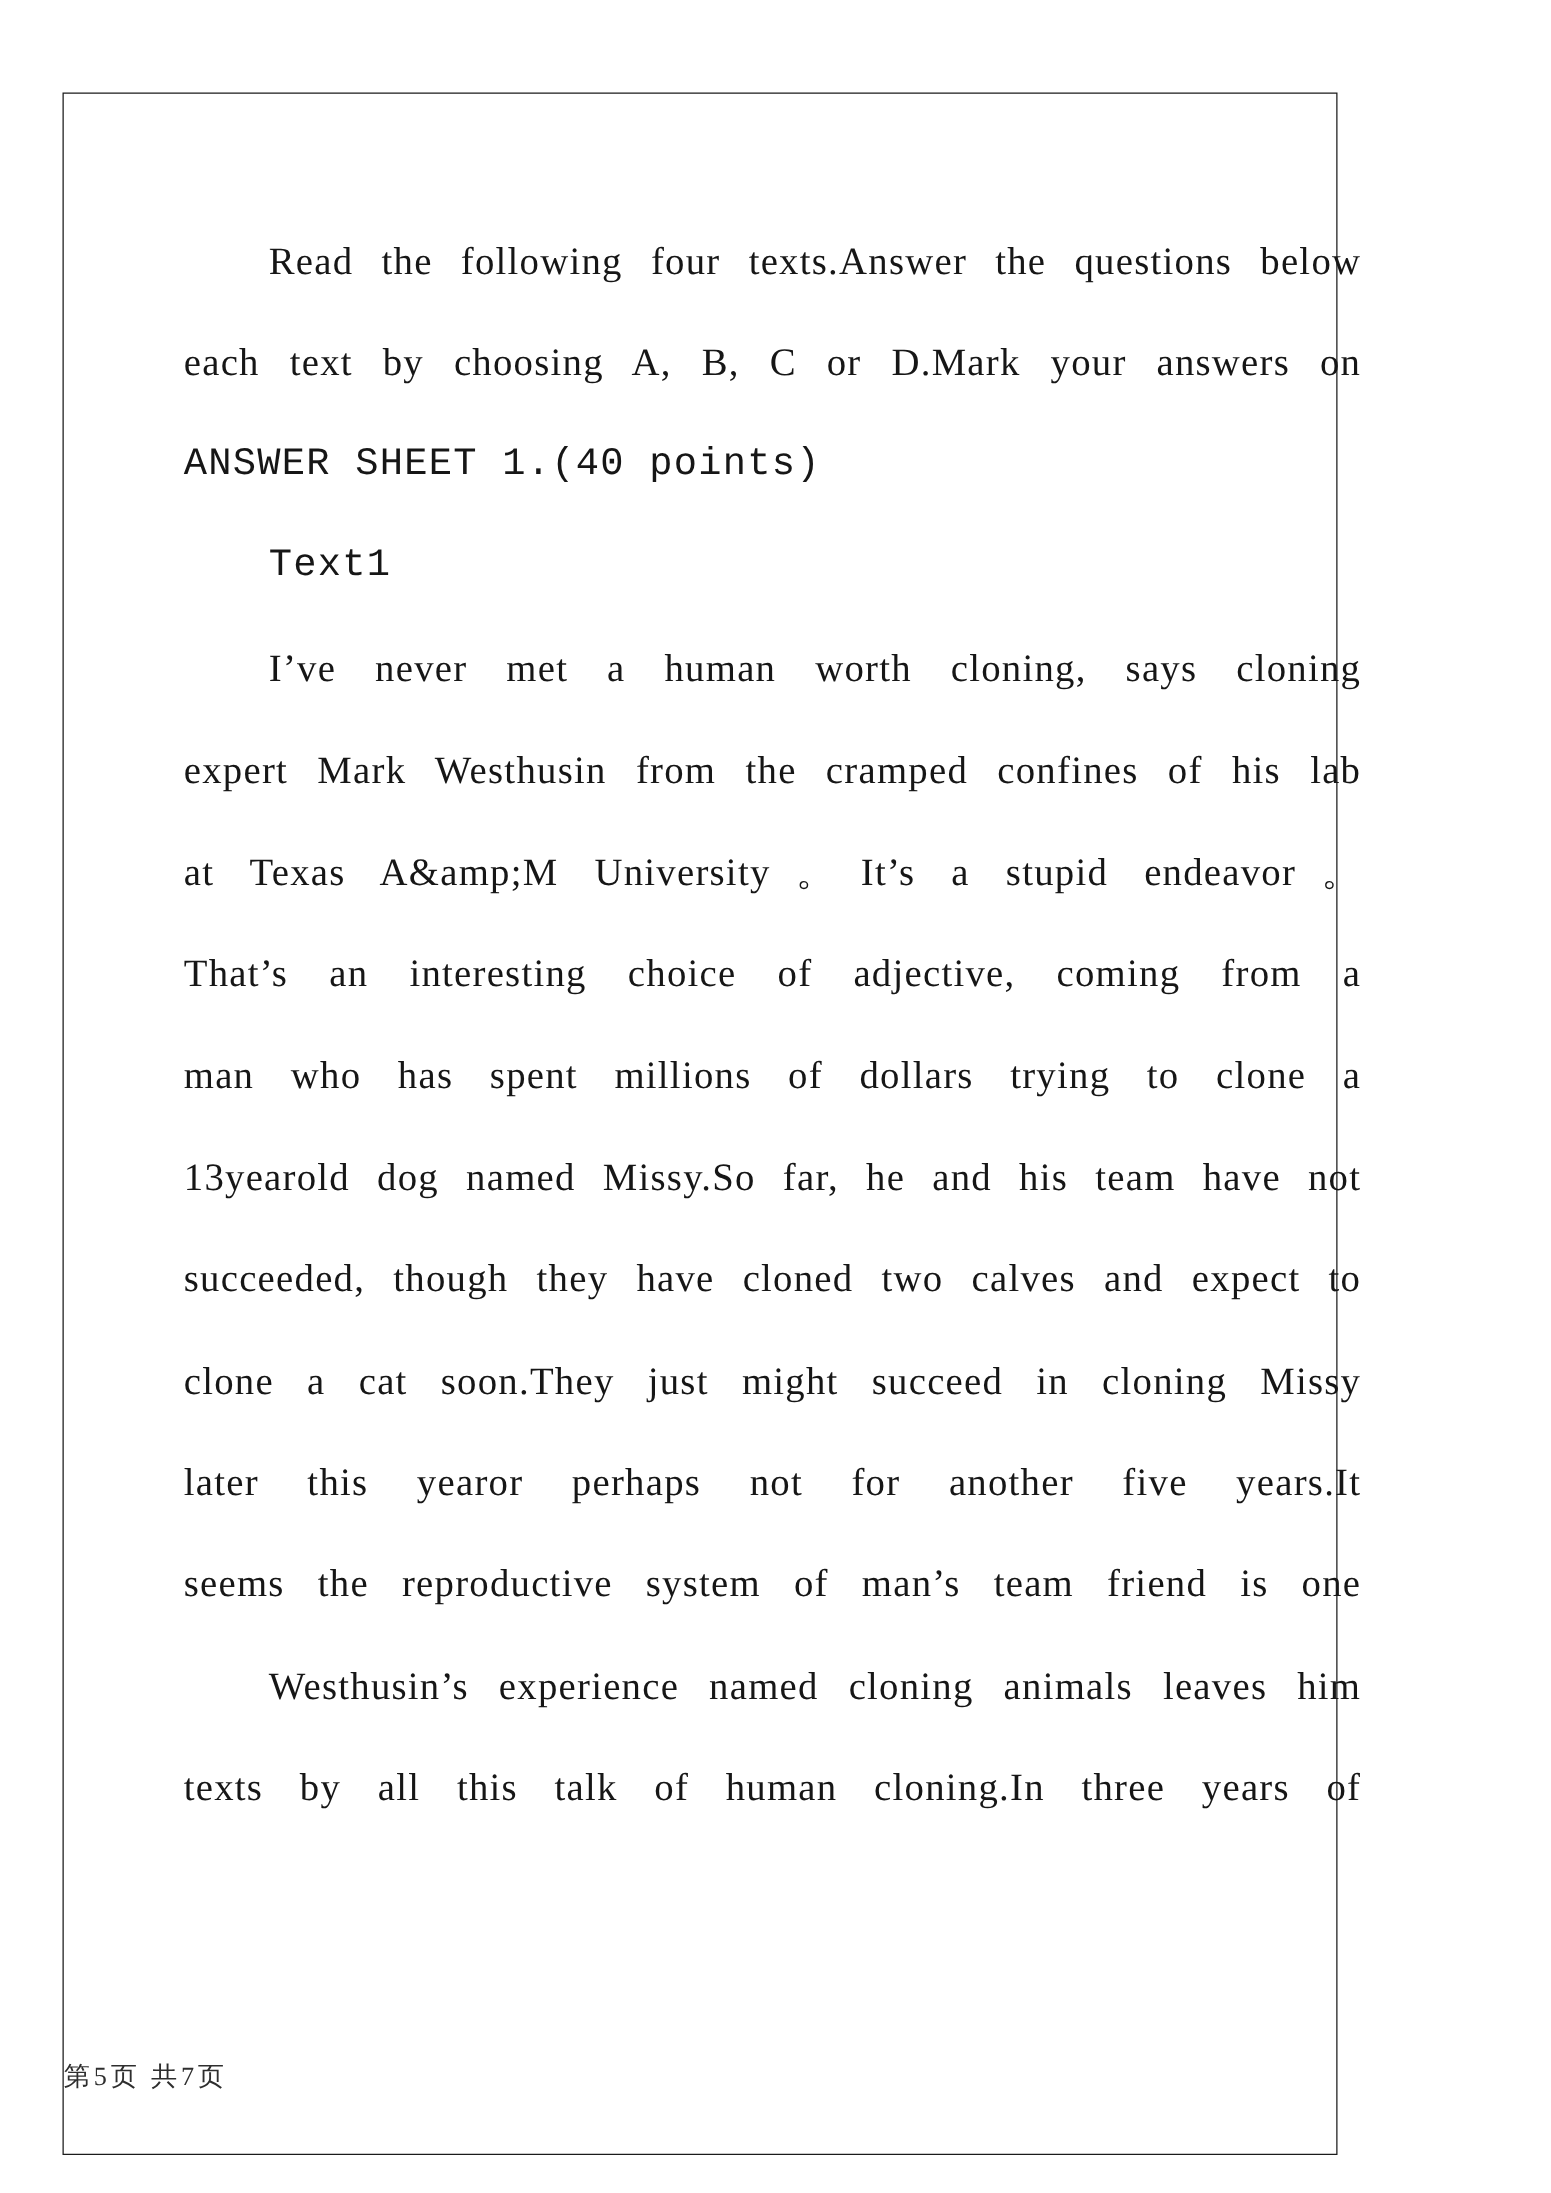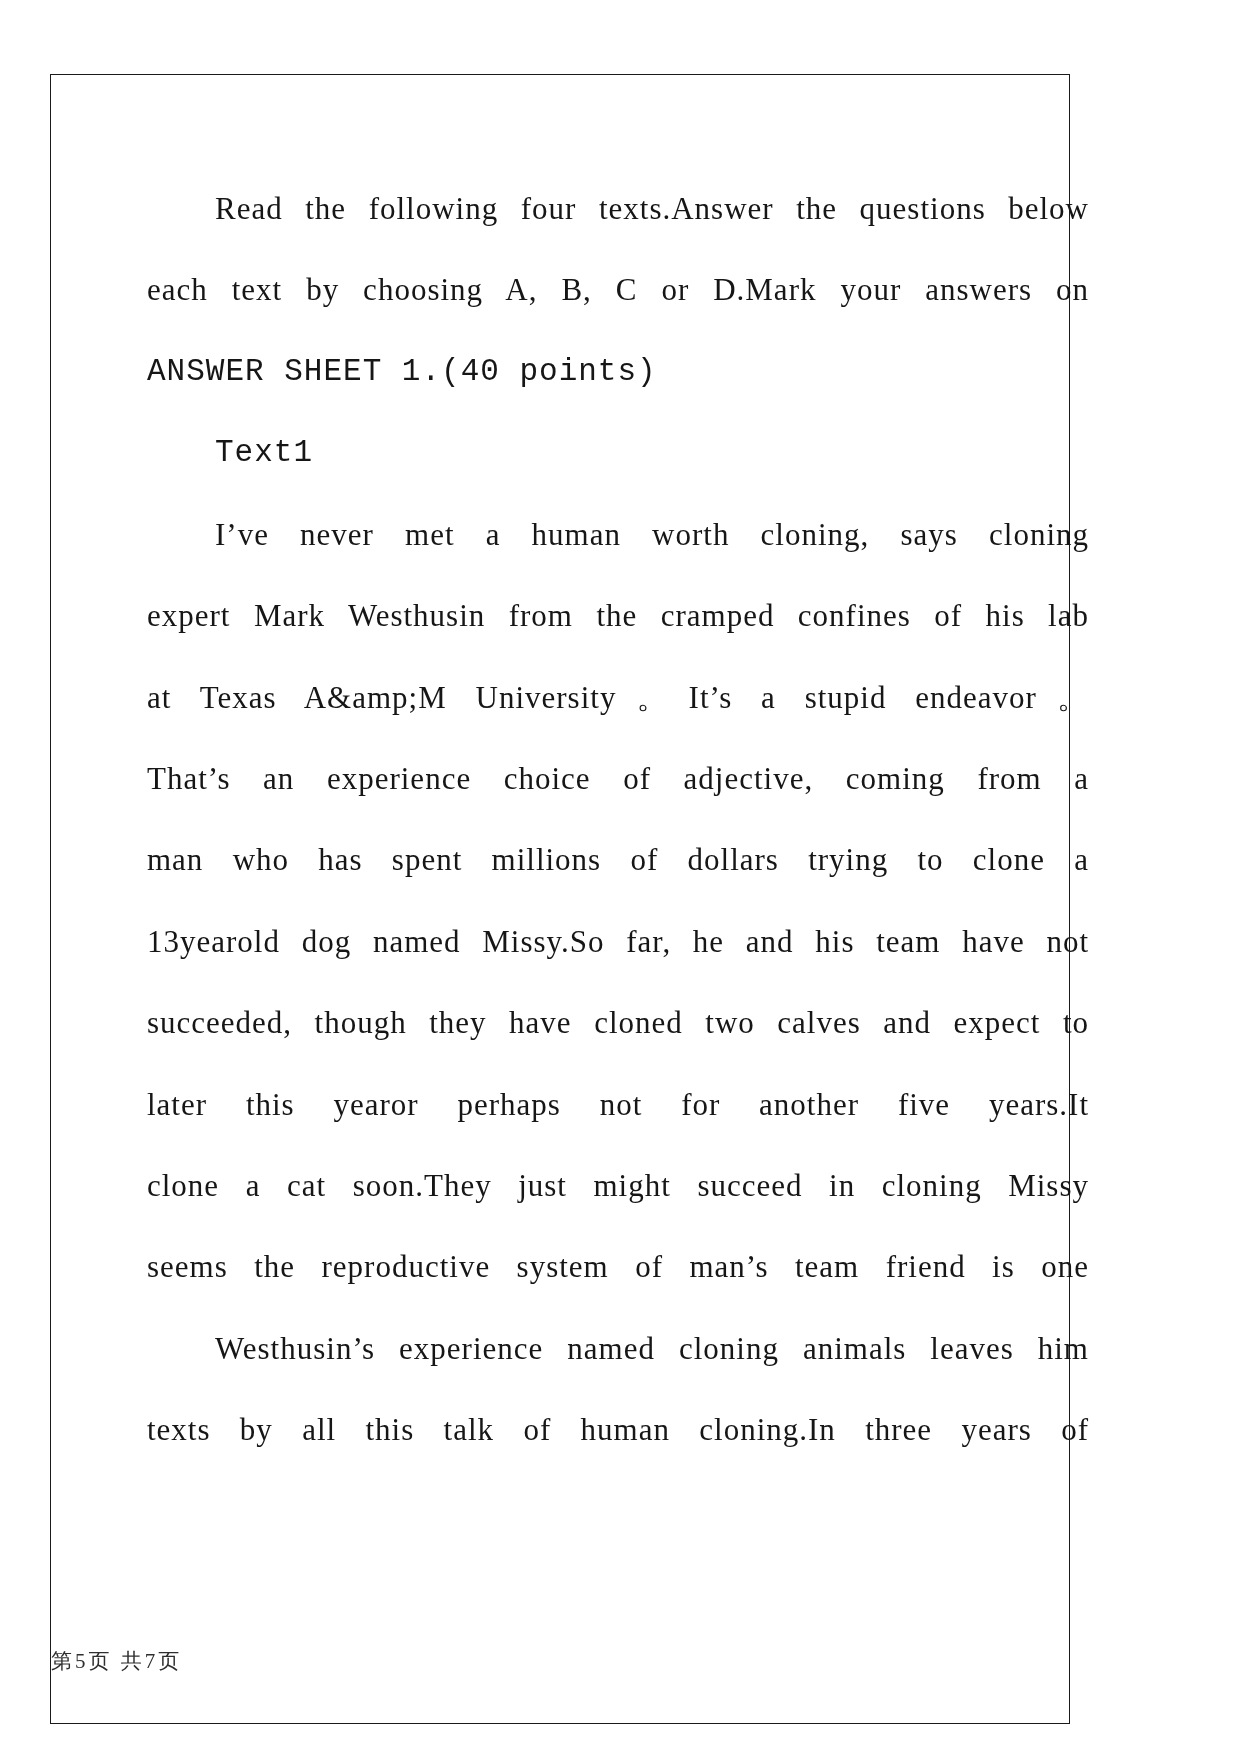--- a/index.html
+++ b/index.html
@@ -70,26 +70,26 @@
 
       <div class="line indent">Read the following four texts.Answer the questions below</div>
       <div class="line">each text by choosing A, B, C or D.Mark your answers on</div>
       <div class="line endline">ANSWER SHEET 1.(40 points)</div>
 
       <div class="line indent endline">Text1</div>
 
       <div class="line indent">I’ve never met a human worth cloning, says cloning</div>
       <div class="line">expert Mark Westhusin from the cramped confines of his lab</div>
       <div class="line">at Texas A&amp;amp;M University。It’s a stupid endeavor。</div>
-      <div class="line">That’s an experience choice of adjective, coming from a</div>
+      <div class="line">That’s an interesting choice of adjective, coming from a</div>
       <div class="line">man who has spent millions of dollars trying to clone a</div>
       <div class="line">13yearold dog named Missy.So far, he and his team have not</div>
       <div class="line">succeeded, though they have cloned two calves and expect to</div>
+      <div class="line">clone a cat soon.They just might succeed in cloning Missy</div>
       <div class="line">later this yearor perhaps not for another five years.It</div>
-      <div class="line">clone a cat soon.They just might succeed in cloning Missy</div>
       <div class="line">seems the reproductive system of man’s team friend is one</div>
 
       <div class="line indent">Westhusin’s experience named cloning animals leaves him</div>
       <div class="line">texts by all this talk of human cloning.In three years of</div>
     </div>
 
     <div class="footer">
       <span>第5页 共7页</span>
     </div>
 

